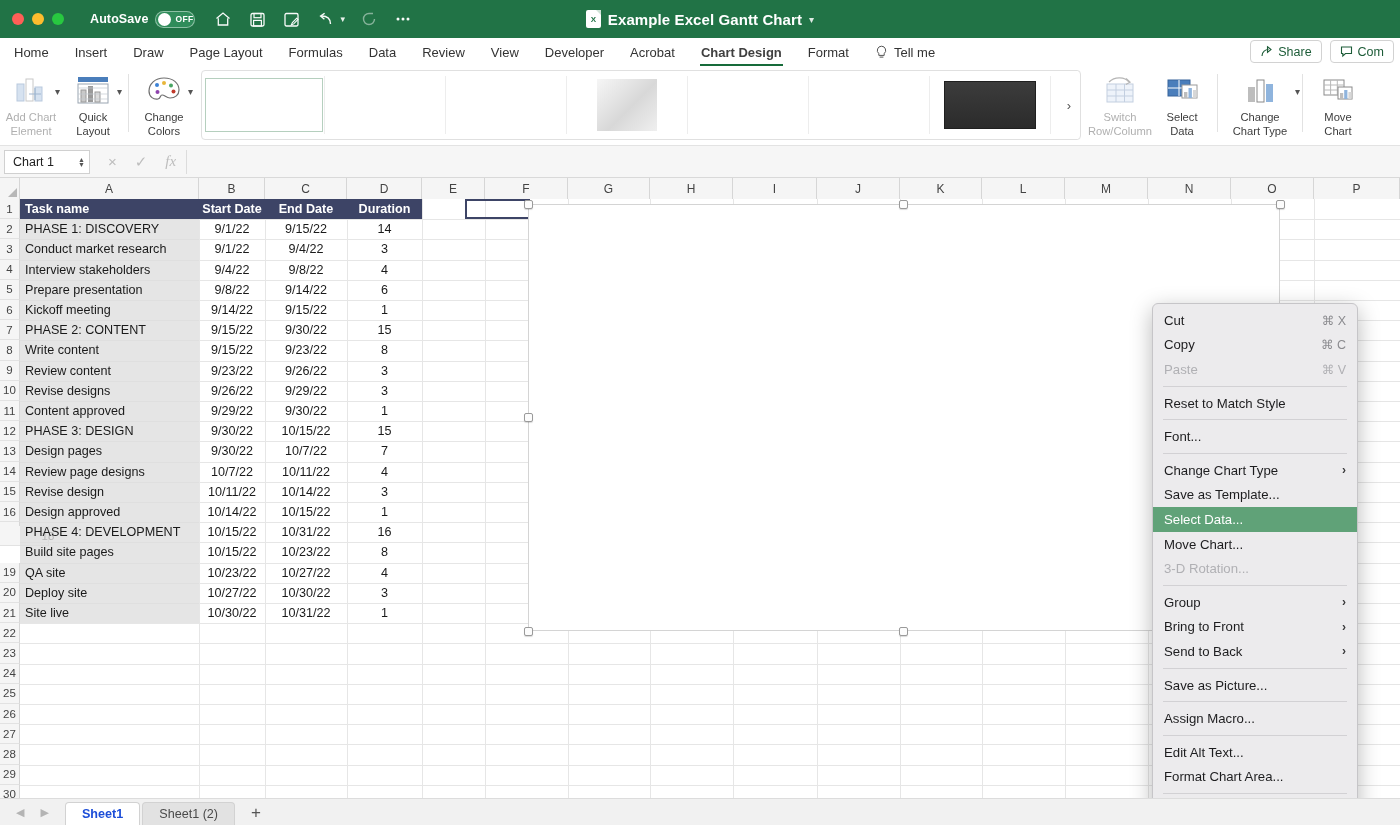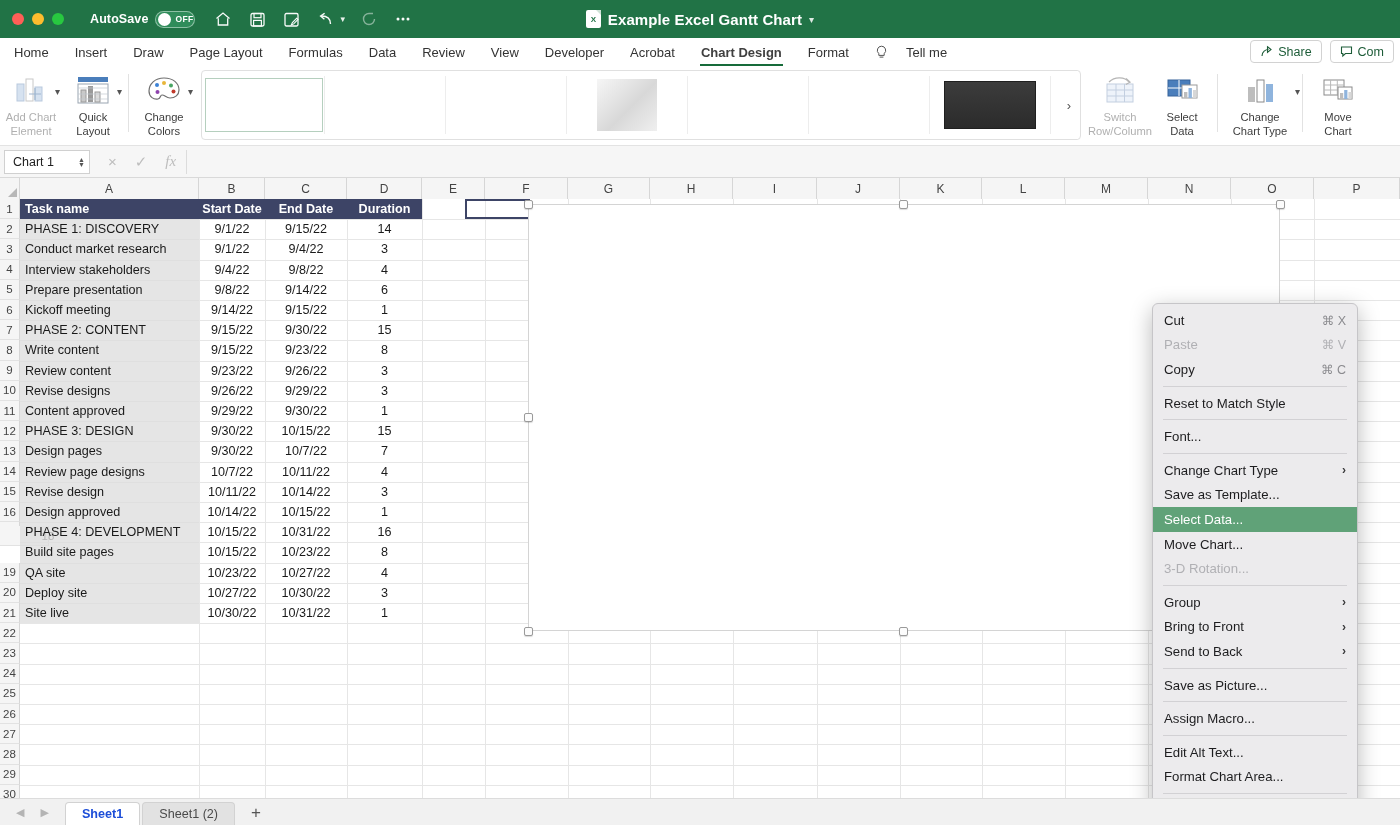--- a/index.html
+++ b/index.html
@@ -283,21 +283,21 @@
     <div class="tab">Acrobat</div>
     <div class="tab active">Chart Design</div>
     <div class="tab">Format</div>
     <div class="tellme">
       <span class="bulb">
         <svg width="13" height="15" viewBox="0 0 13 15">
             <path d="M6.5 1.2 A4.2 4.2 0 0 0 3.8 8.6 V10.4 H9.2 V8.6 A4.2 4.2 0 0 0 6.5 1.2 Z" fill="none" stroke="#555" stroke-width="1"></path>
             <path d="M4.6 12.1 H8.4" stroke="#555" stroke-width="1"></path>
           </svg>
       </span>
-      <span class="tab" style="margin:12px;">Tell me</span>
+      <span class="tab" style="margin:0;">Tell me</span>
     </div>
 
     <div class="tabbar-right">
       <div class="btn-out">
         <svg width="13" height="13" viewBox="0 0 13 13">
             <path d="M2 11 C2 6.5 5.5 4.5 8.5 4.5" fill="none" stroke="#1d5c38" stroke-width="1.1"></path>
             <path d="M7.5 1.8 L11 4.6 L7.5 7.3 Z" fill="none" stroke="#1d5c38" stroke-width="1.1"></path>
           </svg>
         <span>Share</span>
       </div>
@@ -676,27 +676,27 @@
       <div class="handle" style="left:879px; top:428px;"></div>
       <div class="handle" style="left:1256px; top:428px;"></div>
     </div>
   </div>
 
   <div class="ctxmenu" id="ctxmenu">
       <div class="mi">
         <span class="txt">Cut</span>
         <span class="acc">⌘ X</span>
       </div>
+      <div class="mi">
+        <span class="txt">Copy</span>
+        <span class="acc">⌘ C</span>
+      </div>
       <div class="mi dis">
         <span class="txt">Paste</span>
         <span class="acc">⌘ V</span>
-      </div>
-      <div class="mi">
-        <span class="txt">Copy</span>
-        <span class="acc">⌘ C</span>
       </div>
       <div class="msep"></div>
       <div class="mi">
         <span class="txt">Reset to Match Style</span>
       </div>
       <div class="msep"></div>
       <div class="mi">
         <span class="txt">Font...</span>
       </div>
       <div class="msep"></div>

